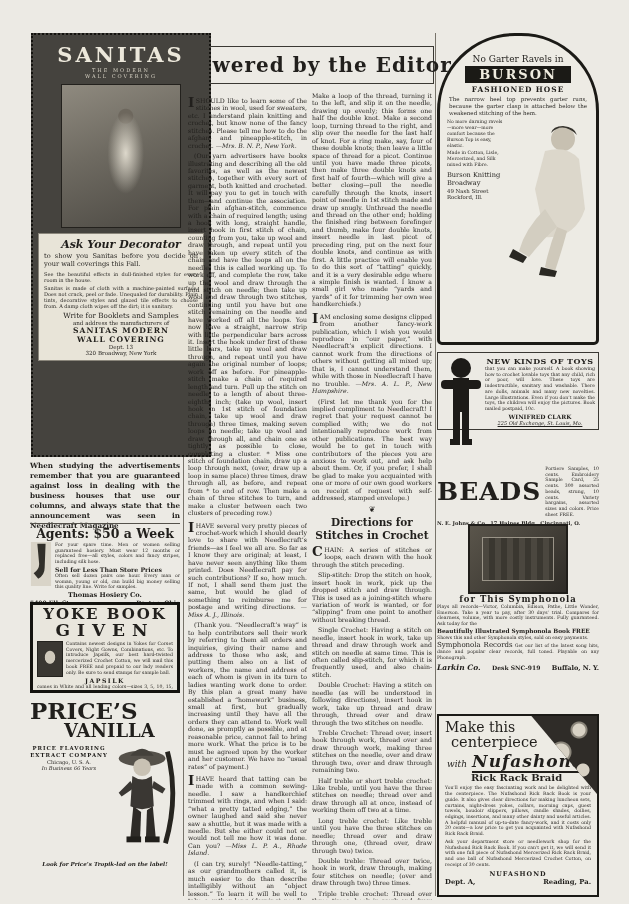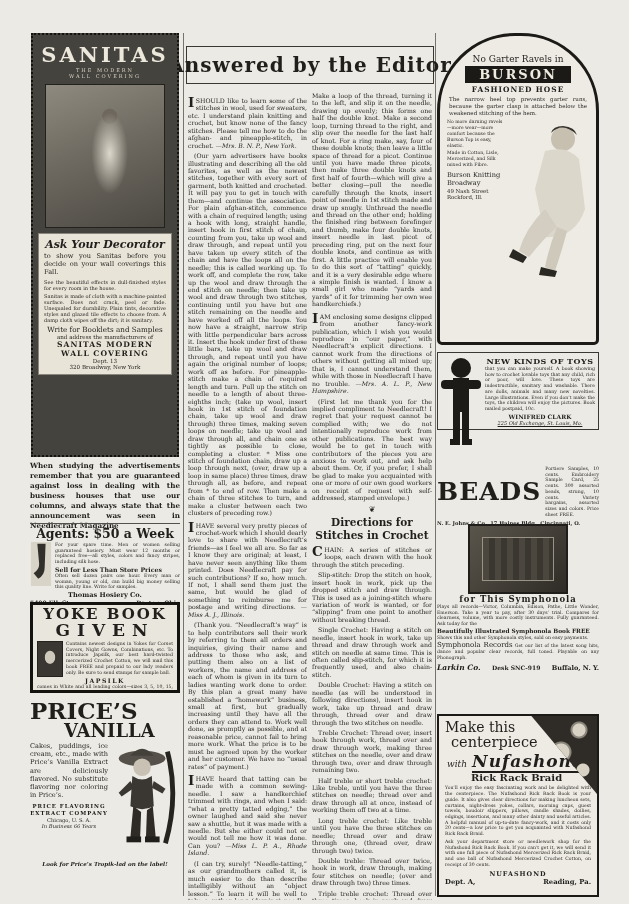--- a/index.html
+++ b/index.html
@@ -18,21 +18,21 @@
   .col p.ans{text-indent:6px;}
   .col p.q{margin-top:5px;}
   .drop{float:left;font-size:13.5px;line-height:10.5px;font-weight:bold;padding-right:1.5px;}
   .attr{font-style:italic;}
   .orn{text-align:center;font-size:8px;margin:3px 0 1px;}
   .sect{font-size:10.5px;font-weight:bold;text-align:center;line-height:1.25;margin:2px 0 4px;}
   
   .ad{position:absolute;box-sizing:border-box;}
   .tiny{font-size:4.6px;line-height:1.25;text-align:justify;}
   
-  #sanitas{left:31px;top:33px;width:148px;height:424px;background:#45433e;border:2px dotted #14130f;padding:4px 5px;}
+  #sanitas{left:31px;top:33px;width:180px;height:424px;background:#45433e;border:2px dotted #14130f;padding:4px 5px;}
   .san-brand{color:#ece8db;font-size:21px;font-weight:bold;letter-spacing:3px;text-align:center;margin-top:3px;}
   .san-sub{color:#d7d2c4;font-size:5px;letter-spacing:2px;text-align:center;}
   .san-photo{width:118px;height:142px;margin:5px auto;border:1px solid #23211d;
     background:radial-gradient(ellipse 26px 58px at 54% 48%,#ddd8cb 0%,rgba(0,0,0,0) 70%),
                radial-gradient(circle 8px at 54% 22%,#6d675d 0 7px,rgba(0,0,0,0) 8px),
                linear-gradient(160deg,#8f8a7f 0%,#6e6a61 45%,#4c4943 100%);}
   .san-panel{background:#e8e4d8;border:1px solid #8a867b;padding:4px 5px;}
   .san-head{font-style:italic;font-weight:bold;font-size:11px;text-align:center;margin-bottom:2px;}
   .san-b1{font-size:6.6px;line-height:1.2;text-align:justify;margin:0 0 2px;}
   .san-b2{font-size:5px;line-height:1.2;text-align:justify;margin:0 0 2px;}
@@ -188,21 +188,20 @@
     <div class="yk-brand">JAPSILK</div>
     <div class="tiny">comes in White and all leading colors—sizes 3, 5, 10, 15, 30, 50 and 70. At dealers, or by mail postpaid. Send for the free book TO-DAY.</div>
 
   </div>
 
   <div class="ad" id="vanilla">
     <div class="pv1">PRICE’S</div>
     <div class="pv2">VANILLA</div>
     <div class="pv-row">
       <div class="pv-left">
-        <div class="pv-body">Cakes, puddings, ice cream, etc., made with Price’s Vanilla Extract are deliciously flavored. No substitute flavoring nor coloring in Price’s.</div>
         <div class="pv-co">PRICE FLAVORING EXTRACT COMPANY</div>
         <div class="pv-city">Chicago, U. S. A.</div>
         <div class="pv-years">In Business 66 Years</div>
       </div>
       <div>
         <svg viewBox="0 0 70 115" width="70" height="112">
           <ellipse cx="32" cy="17" rx="24" ry="8" fill="#55514a"></ellipse>
           <path d="M20 14 Q32 0 44 14 Z" fill="#44413b"></path>
           <circle cx="32" cy="26" r="9" fill="#c9c2b4"></circle>
           <path d="M22 35 Q32 42 42 35 L44 66 Q32 72 20 66 Z" fill="#3a3733"></path>

